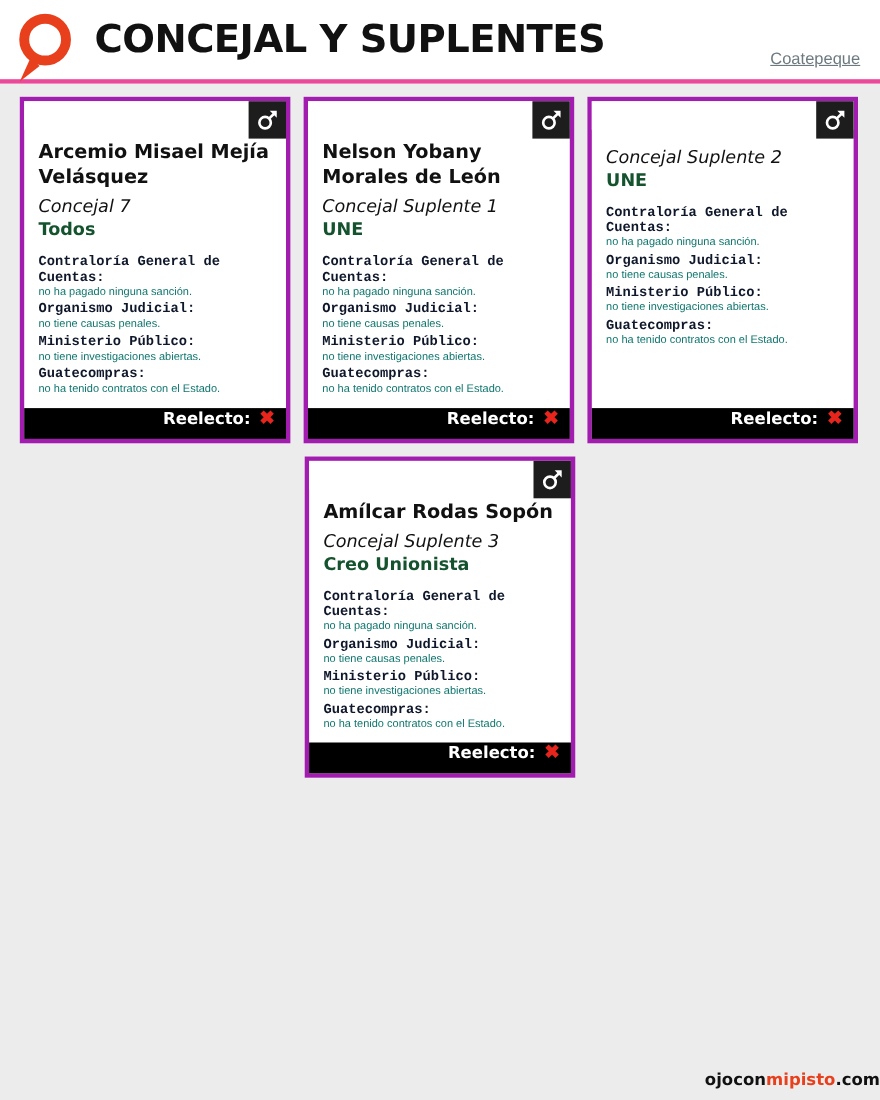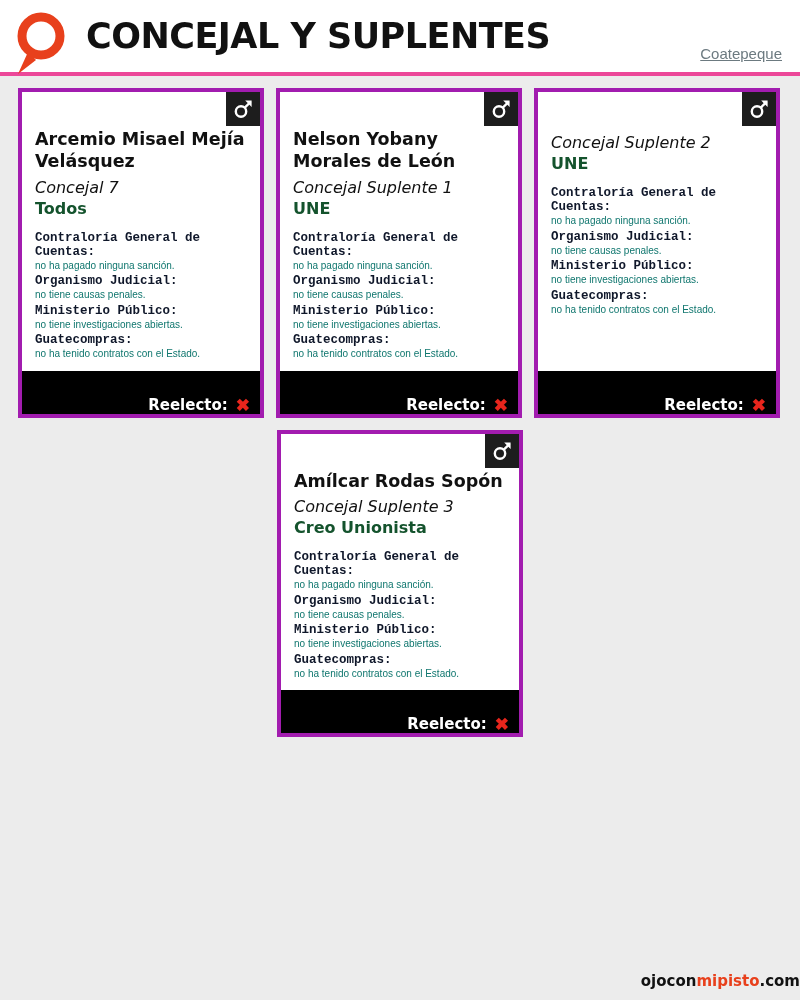--- a/index.html
+++ b/index.html
@@ -112,23 +112,23 @@
   }
   .fact-value {
     font-size: 10px;
     color: #0f766e;
     line-height: 1.35;
     margin-bottom: 2px;
     font-family: Liberation Sans, sans-serif;
   }
   .card-footer {
     background: #000000;
-    height: 43px;
-    display: flex;
-    align-items: flex-end;
+    height: 28px;
+    display: flex;
+    align-items: flex-start;
     justify-content: flex-end;
     padding-right: 10px;
     gap: 8px;
   }
   .footer-label {
     color: #ffffff;
     font-size: 15px;
     font-weight: bold;
     font-family: "DejaVu Sans", sans-serif;
   }

